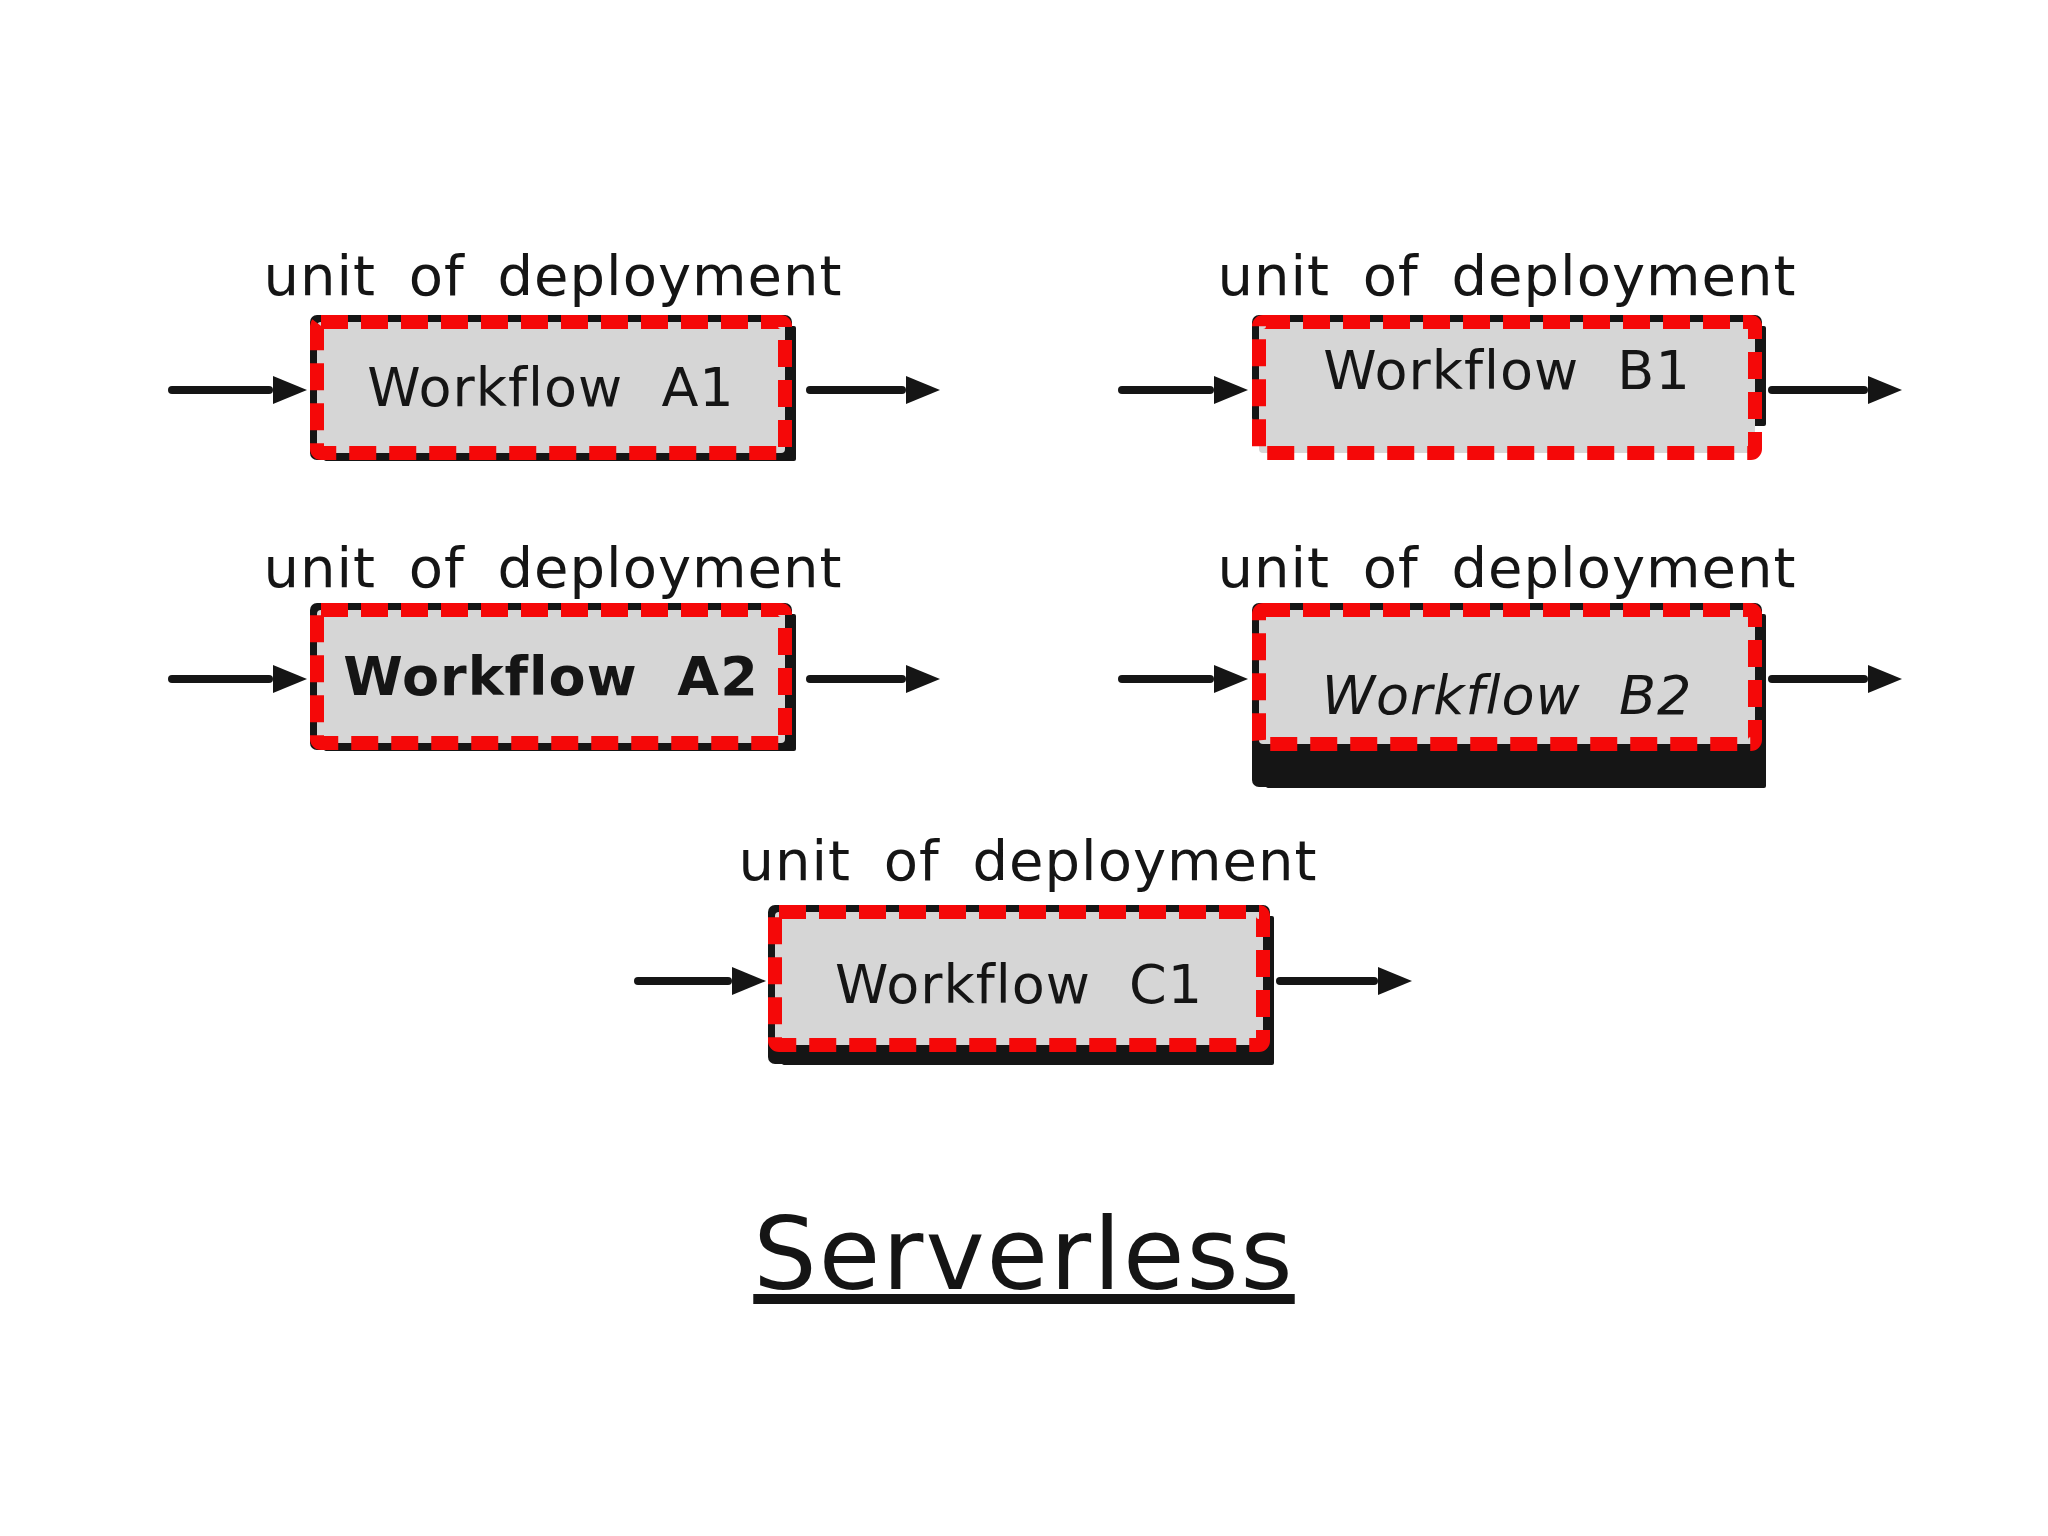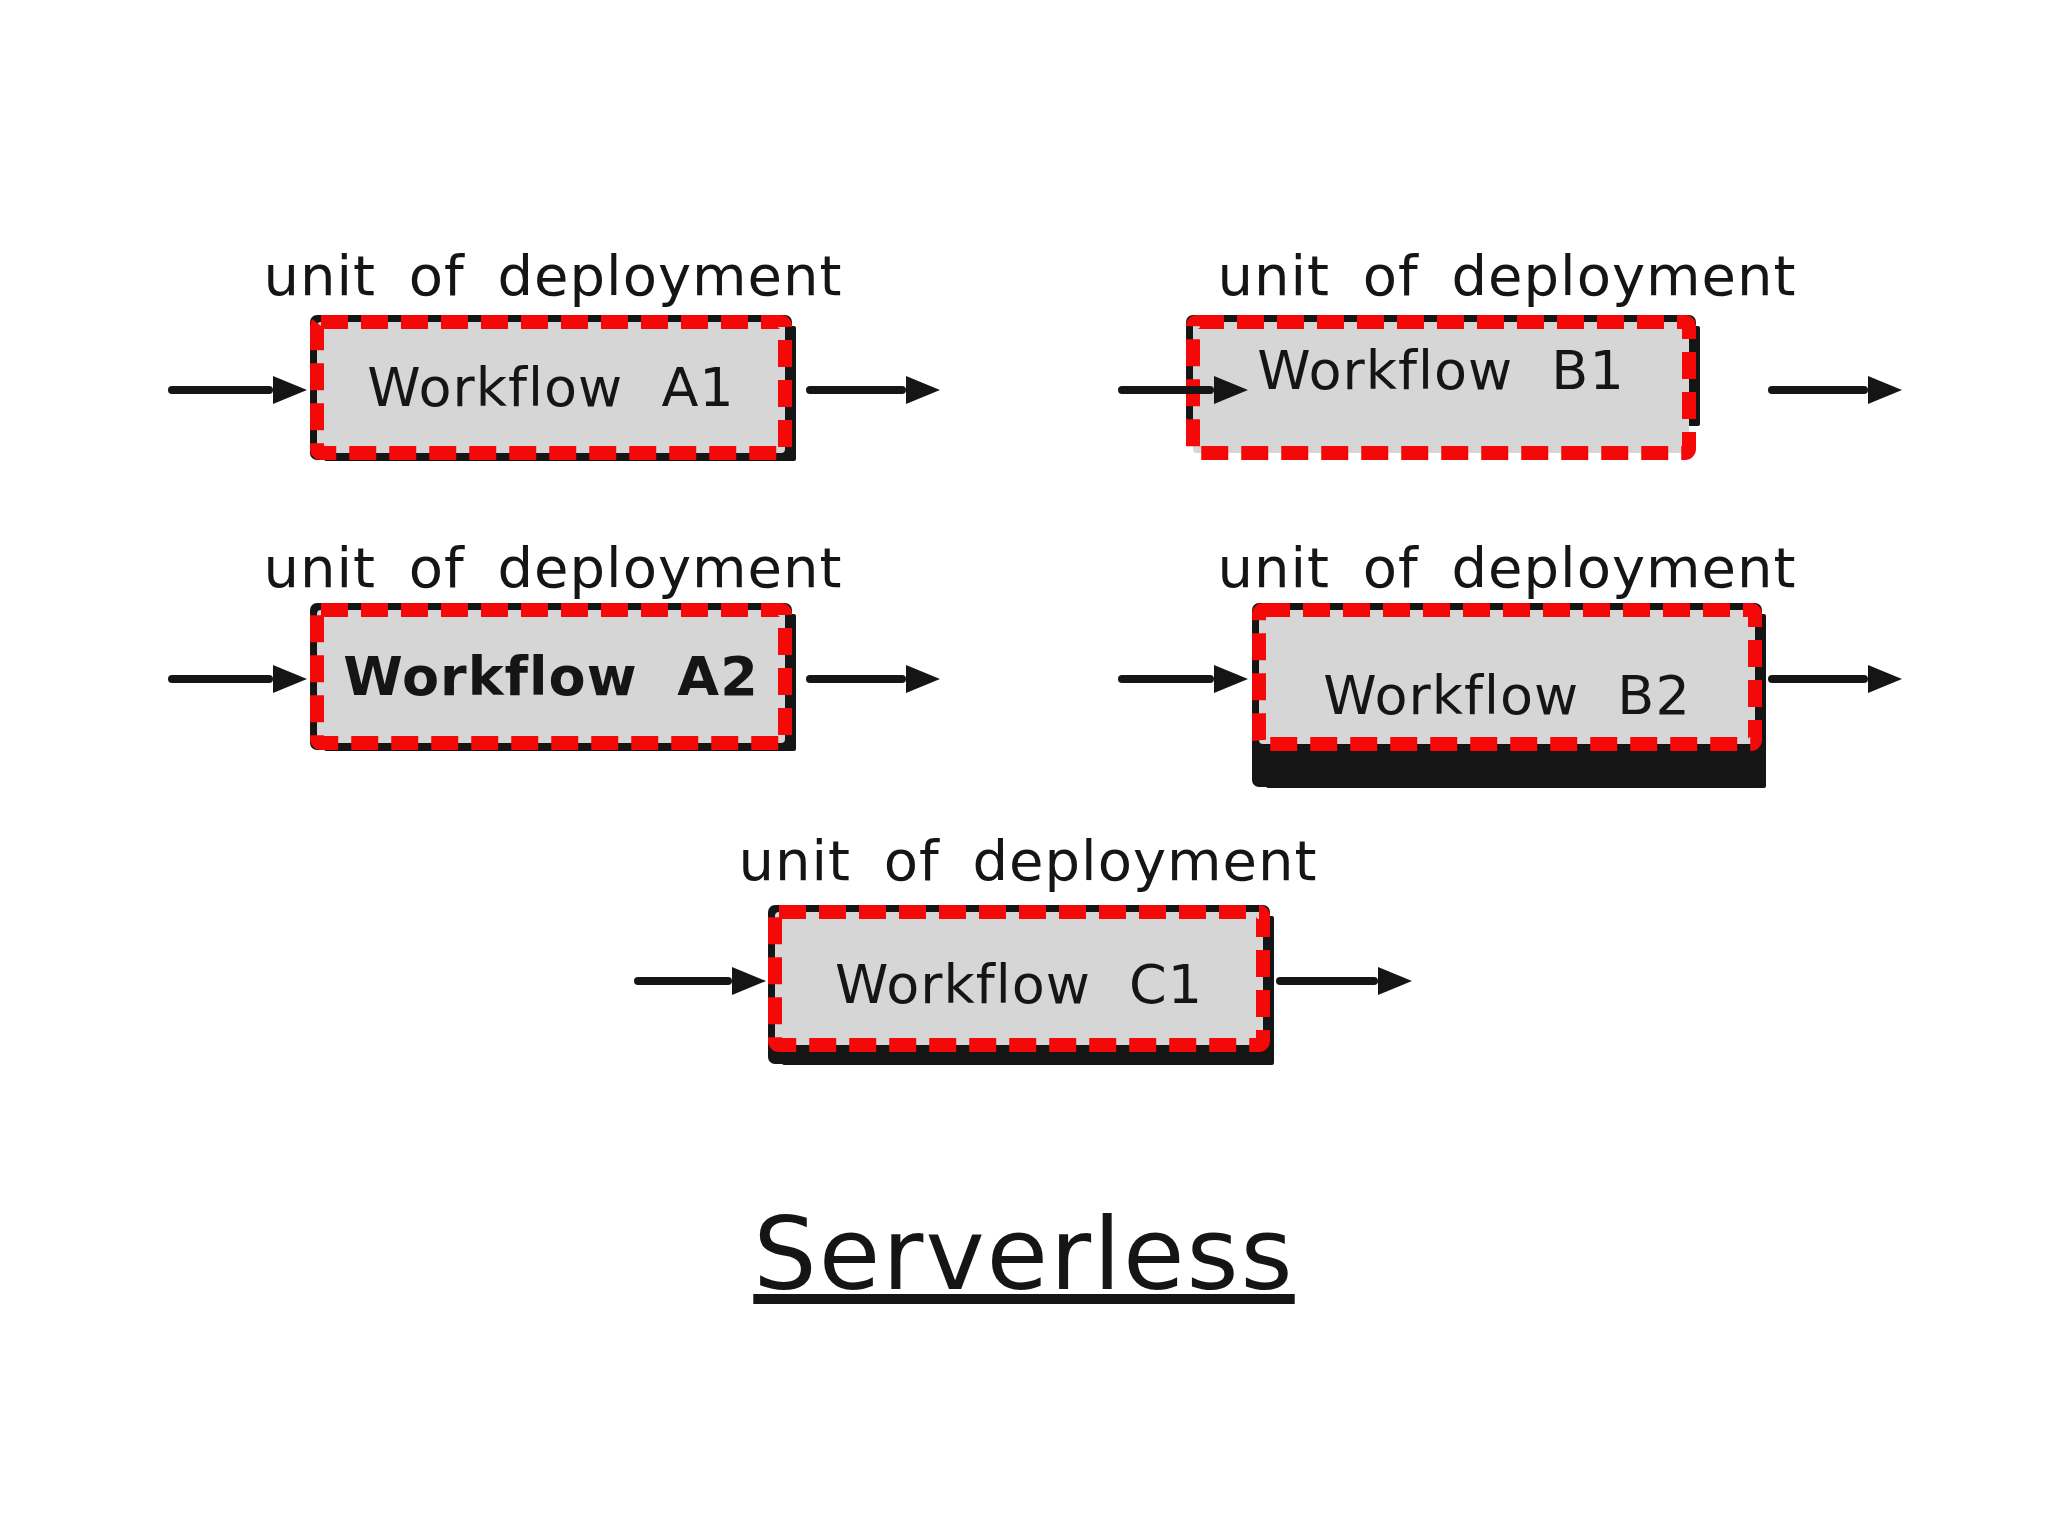--- a/index.html
+++ b/index.html
@@ -86,31 +86,31 @@
     text-decoration: underline;
   }
 
   
   #label-a1 { left: 553px; top: 248px; }
   #box-a1   { left: 310px; top: 315px; width: 482px; height: 145px; }
   #arr-a1-in  { left: 168px; top: 390px; width: 105px; }
   #arr-a1-out { left: 806px; top: 390px; width: 100px; }
 
   #label-b1 { left: 1507px; top: 248px; }
-  #box-b1   { left: 1186px; top: 315px; width: 510px; height: 110px; }
+  #box-b1   { left: 1252px; top: 315px; width: 510px; height: 110px; }
   #arr-b1-in  { left: 1118px; top: 390px; width: 96px; }
   #arr-b1-out { left: 1768px; top: 390px; width: 100px; }
 
   #label-a2 { left: 553px; top: 540px; }
   #box-a2   { left: 310px; top: 603px; width: 482px; height: 147px; font-weight: bold; }
   #arr-a2-in  { left: 168px; top: 679px; width: 105px; }
   #arr-a2-out { left: 806px; top: 679px; width: 100px; }
 
   #label-b2 { left: 1507px; top: 540px; }
-  #box-b2   { left: 1252px; top: 603px; width: 510px; height: 184px; }
+  #box-b2   { left: 1252px; top: 603px; width: 510px; height: 184px; font-style: italic; }
   #arr-b2-in  { left: 1118px; top: 679px; width: 96px; }
   #arr-b2-out { left: 1768px; top: 679px; width: 100px; }
 
   #label-c1 { left: 1028px; top: 833px; }
   #box-c1   { left: 768px; top: 905px; width: 502px; height: 159px; }
   #arr-c1-in  { left: 634px; top: 981px; width: 98px; }
   #arr-c1-out { left: 1276px; top: 981px; width: 102px; }
 
   #title { left: 1024px; top: 1205px; }
 </style>

